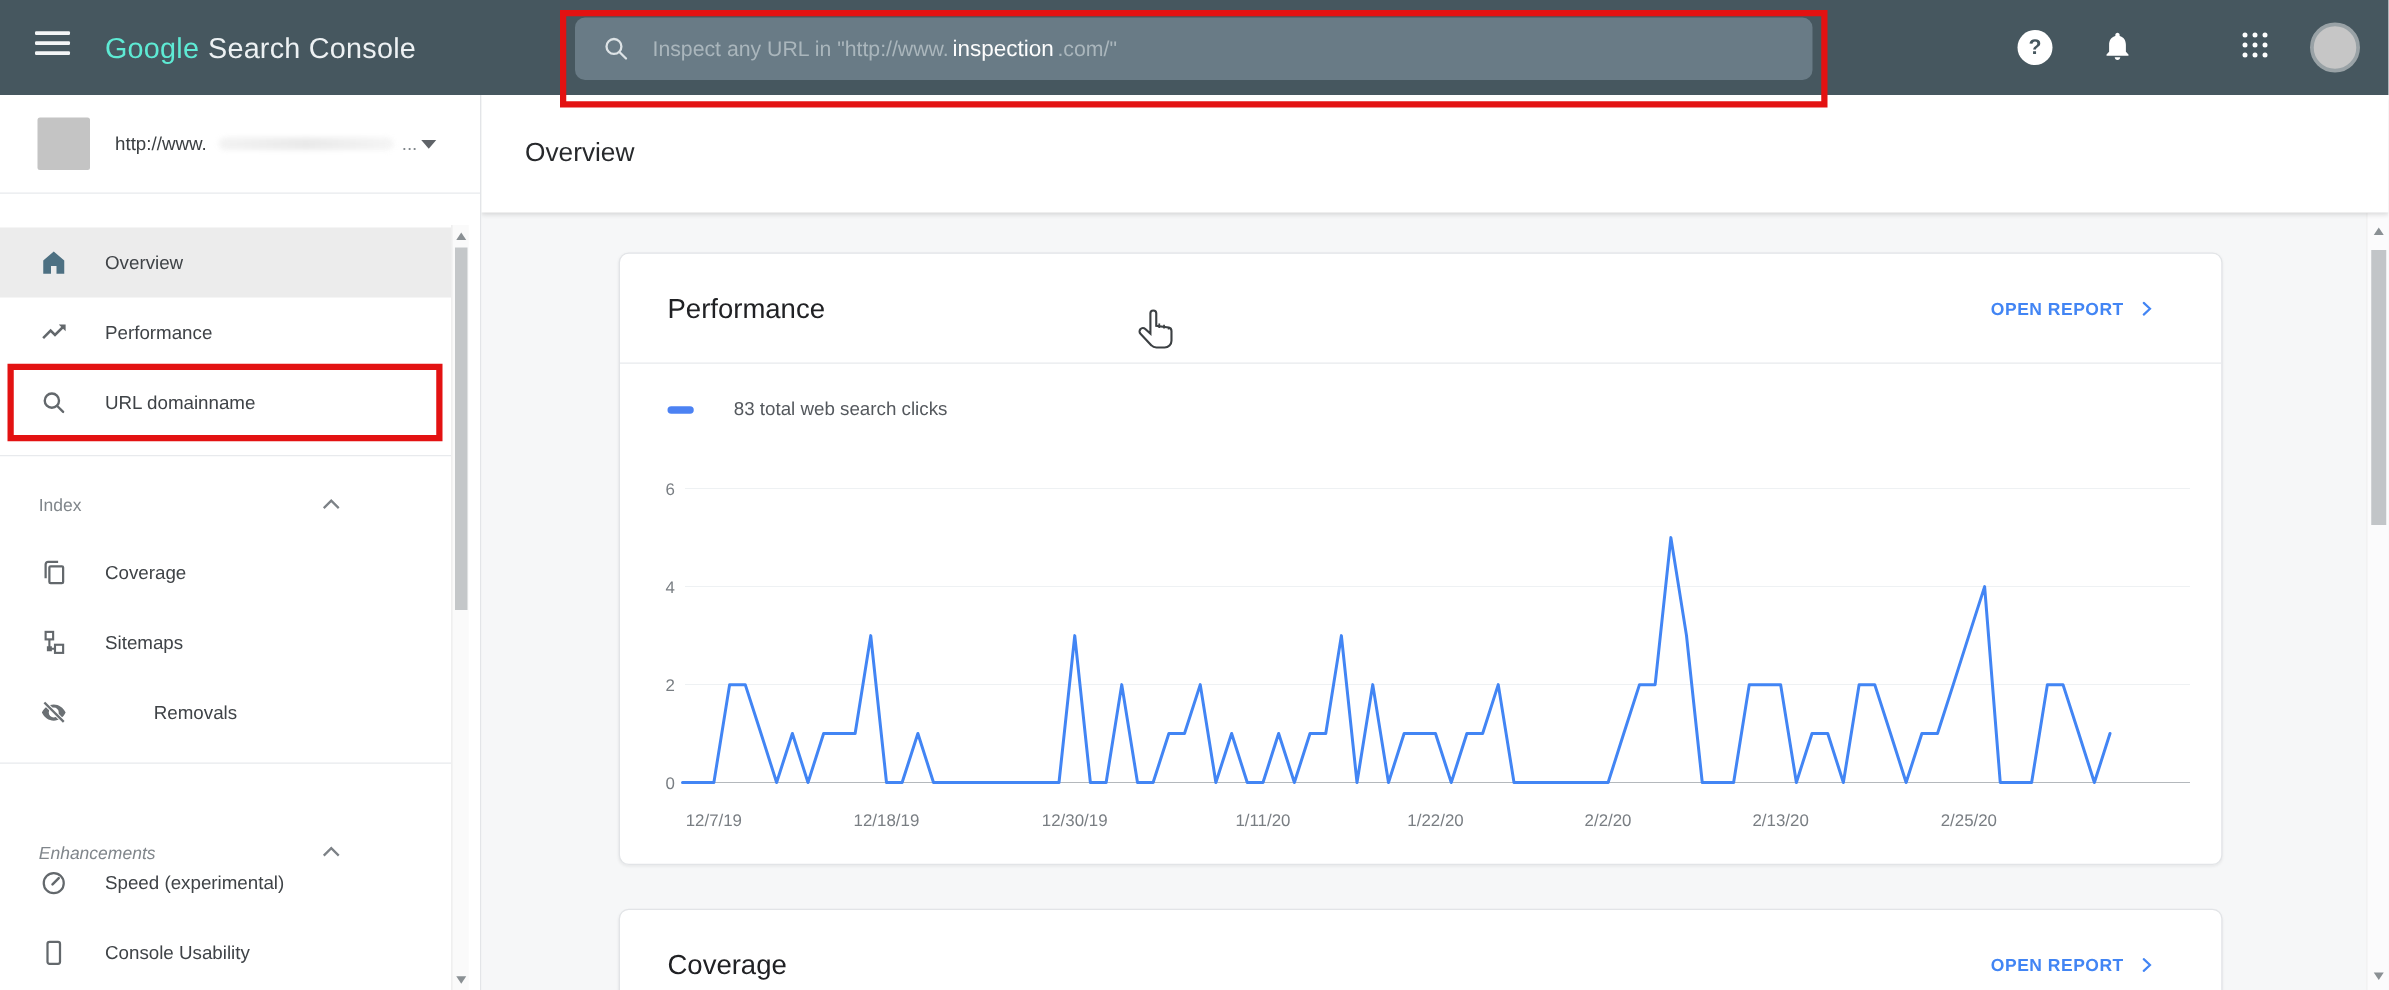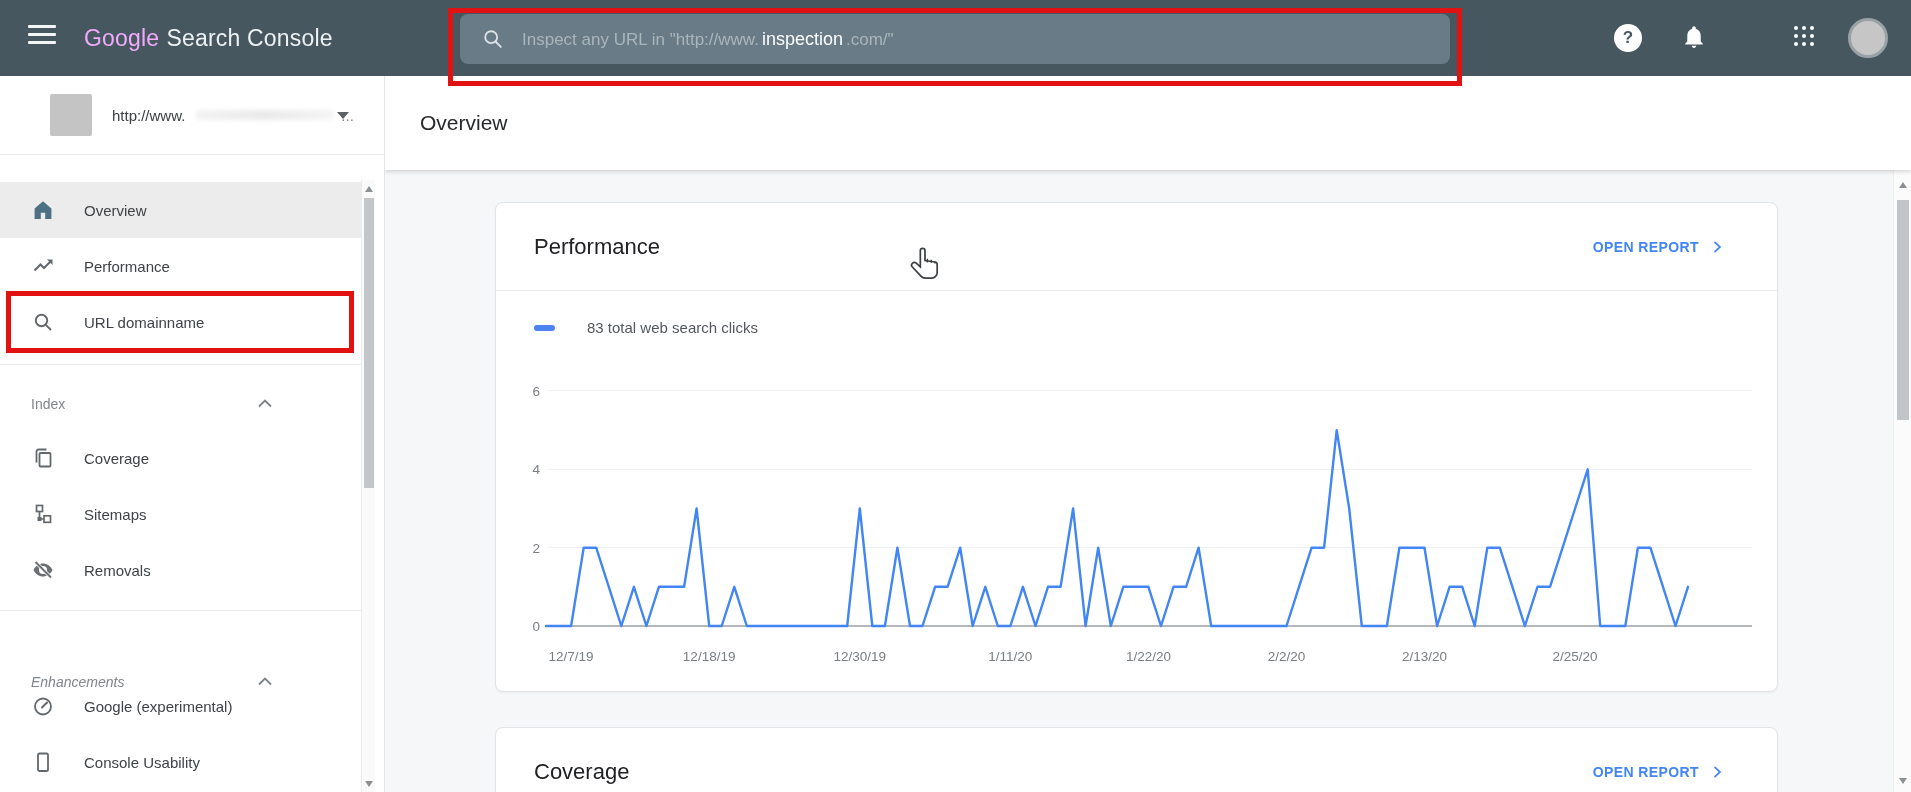--- a/index.html
+++ b/index.html
@@ -5,21 +5,21 @@
   * { margin:0; padding:0; box-sizing:border-box; }
   html,body { width:1911px; height:792px; overflow:hidden; background:#fff;
               font-family:"Liberation Sans", sans-serif; }
   #app { position:relative; width:1911px; height:792px; overflow:hidden; background:#f6f7f8; }
 
   
   .topbar { position:absolute; left:0; top:0; width:1911px; height:76px; background:#46575f; z-index:40; }
   .menu-btn { position:absolute; left:28px; top:25px; width:28px; height:26px; cursor:pointer; }
   .menu-btn span { display:block; width:28px; height:3px; background:#f3f5f6; margin-bottom:5px; border-radius:1px; }
   .logo { position:absolute; left:84px; top:0; height:76px; display:flex; align-items:center; font-size:23px; letter-spacing:.2px; }
-  .logo .g { color:#f0abfc; font-weight:500; margin-right:7px; }
+  .logo .g { color:#5eead4; font-weight:500; margin-right:7px; }
   .logo .p { color:#edf1f3; font-weight:400; }
 
   .search-annotation { position:absolute; left:448px; top:8px; width:1014px; height:78px;
                        border:5px solid #e31212; z-index:60; pointer-events:none; }
   .searchbox { position:absolute; left:460px; top:14px; width:990px; height:50px; background:#697b86;
                border-radius:8px; display:flex; align-items:center; padding-left:22px; cursor:text; }
   .searchbox svg { flex:0 0 auto; }
   .search-ph { margin-left:18px; font-size:17px; color:#aab6bc; white-space:nowrap; }
   .search-ph .domain { color:#fdfdfd; font-size:18px; font-weight:500; margin:0 3px; }
   .help-btn { width:28px; height:28px; border-radius:50%; background:#ffffff; color:#46575f;
@@ -29,21 +29,21 @@
   .grid-btn { position:absolute; left:1794px; top:26px; width:24px; height:24px; display:grid;
               grid-template-columns:repeat(3,4px); grid-template-rows:repeat(3,4px); gap:4px; cursor:pointer; }
   .grid-btn i { width:4px; height:4px; background:#fff; border-radius:50%; }
   .avatar { position:absolute; left:1848px; top:18px; width:40px; height:40px; border-radius:50%;
             background:#c6c6c6; border:3px solid #99a2a6; cursor:pointer; }
 
   
   .sidebar { position:absolute; left:0; top:76px; width:385px; height:716px; background:#fff;
              border-right:1px solid #e3e5e8; z-index:10; }
   .prop-row { position:absolute; left:0; top:0; width:100%; height:79px; border-bottom:1px solid #e8eaed;
-              display:flex; align-items:center; cursor:pointer;padding-left:20px; }
+              display:flex; align-items:center; cursor:pointer; }
   .prop-ico { width:42px; height:42px; background:#c4c4c4; margin-left:30px; border-radius:2px; }
   .prop-url { margin-left:20px; font-size:15px; color:#3c4043; }
   .prop-smudge { width:140px; height:10px; margin-left:10px; border-radius:5px;
                  background:linear-gradient(90deg,#f0f0f0,#e4e4e4,#f3f3f3); filter:blur(2px); opacity:.8; }
   .prop-ellipsis { margin-left:6px; font-size:15px; color:#80868b; }
   .prop-caret { position:absolute; right:35px; width:0; height:0; border-left:6px solid transparent;
                 border-right:6px solid transparent; border-top:7px solid #5f6368; }
 
   .nav-item { position:absolute; left:0; width:361px; height:56px; display:flex; align-items:center; cursor:pointer; }
   .nav-item.selected { background:#ececec; }
@@ -213,21 +213,21 @@
         <svg width="24" height="24" viewBox="0 0 24 24">
           <rect x="5.5" y="3.5" width="6" height="6" fill="none" stroke="#63686c" stroke-width="1.7"></rect>
           <path d="M8.5 9.5v7.5h4.5" fill="none" stroke="#63686c" stroke-width="1.7"></path>
           <rect x="13" y="13.8" width="6.5" height="6.5" fill="none" stroke="#63686c" stroke-width="1.7"></rect>
           <rect x="6.5" y="15" width="4" height="4" fill="#63686c"></rect>
         </svg>
       </span>
       <span class="lbl">Sitemaps</span>
     </div>
 
-    <div class="nav-item" style="top:466px;">
+    <div class="nav-item" style="top:466px;gap:39px;">
       <span class="ico">
         <svg width="24" height="24" viewBox="0 0 24 24">
           <path fill="#6b7074" d="M12 5.5c-4 0-7.6 2.4-9.5 6.5 1.9 4.1 5.5 6.5 9.5 6.5s7.6-2.4 9.5-6.5c-1.9-4.1-5.5-6.5-9.5-6.5zm0 10.5a4 4 0 1 1 0-8 4 4 0 0 1 0 8z"></path>
           <line x1="4" y1="3.5" x2="20.5" y2="20" stroke="#ffffff" stroke-width="3.4"></line>
           <line x1="4.5" y1="4" x2="20" y2="19.5" stroke="#6b7074" stroke-width="1.9"></line>
         </svg>
       </span>
       <span class="lbl">Removals</span>
     </div>
 
@@ -242,21 +242,21 @@
       </span>
     </div>
 
     <div class="nav-item" style="top:602px;">
       <span class="ico">
         <svg width="24" height="24" viewBox="0 0 24 24">
           <circle cx="12" cy="12.5" r="8" fill="none" stroke="#63686c" stroke-width="1.8"></circle>
           <line x1="11" y1="13.5" x2="16" y2="8.5" stroke="#63686c" stroke-width="2" stroke-linecap="round"></line>
         </svg>
       </span>
-      <span class="lbl">Google (experimental)</span>
+      <span class="lbl">Speed (experimental)</span>
     </div>
 
     <div class="nav-item" style="top:658px;">
       <span class="ico">
         <svg width="24" height="24" viewBox="0 0 24 24">
           <rect x="7" y="3.5" width="10" height="17.5" rx="1.6" fill="none" stroke="#63686c" stroke-width="1.8"></rect>
         </svg>
       </span>
       <span class="lbl">Console Usability</span>
     </div>

